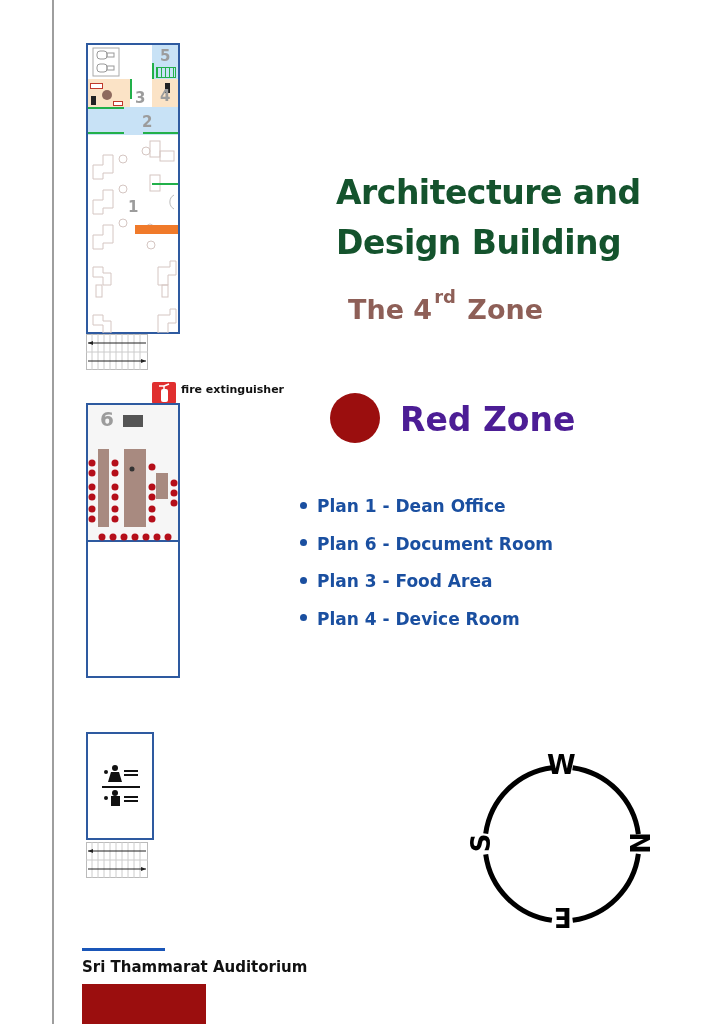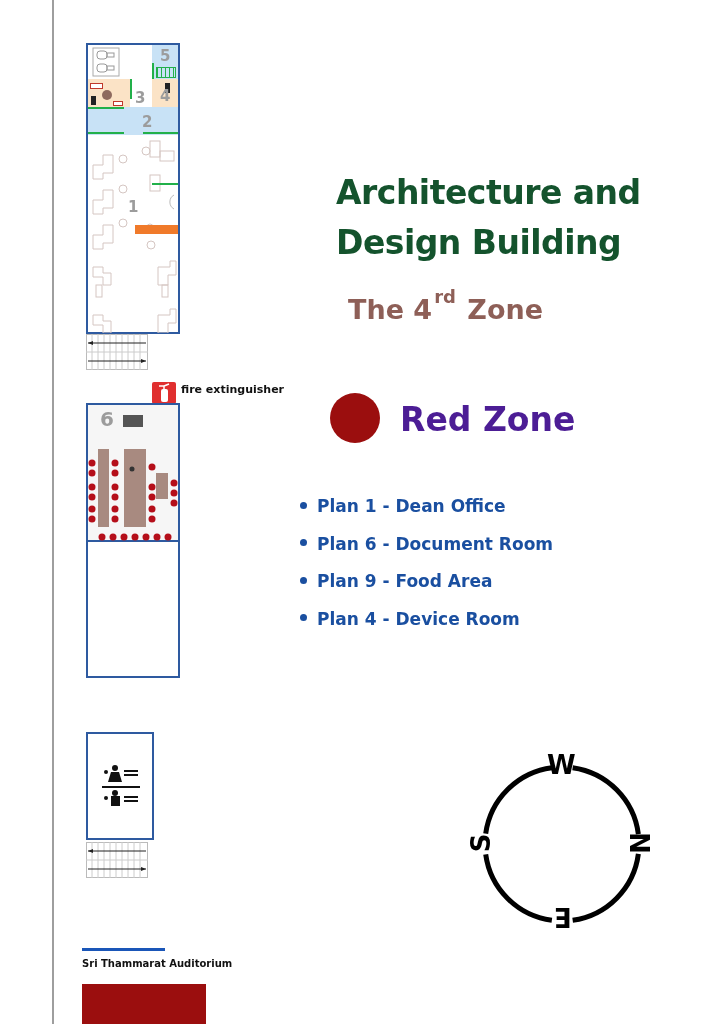--- a/index.html
+++ b/index.html
@@ -11,21 +11,21 @@
   .title { position:absolute; left:336px; top:168px; font-weight:bold; font-size:33px; line-height:50px; color:#14532d; font-family:"DejaVu Sans", sans-serif; letter-spacing:-0.5px; }
   .floor { position:absolute; left:348px; top:292px; font-weight:bold; font-size:27px; color:#8e5f57; font-family:"DejaVu Sans", sans-serif; }
   .floor sup { font-size:18px; position:relative; top:-6px; margin:5px 2px; }
   .zone-dot { position:absolute; left:330px; top:393px; width:50px; height:50px; border-radius:50%; background:#9b0e0e; }
   .zone-label { position:absolute; left:400px; top:400px; font-size:33px; font-weight:bold; color:#4c1d95; font-family:"DejaVu Sans", sans-serif; }
   .plans { position:absolute; left:300px; top:496px; margin:0; padding:0; list-style:none; }
   .plans li { height:37.5px; font-size:17px; font-weight:bold; color:#1a4fa0; font-family:"DejaVu Sans", sans-serif; white-space:nowrap; }
   .plans li .bullet { display:inline-block; width:7px; height:7px; border-radius:50%; background:#1a4fa0; margin-right:10px; vertical-align:middle; position:relative; top:-2px; }
   .fire-label { position:absolute; left:181px; top:383px; font-size:11px; font-weight:bold; color:#111; font-family:"DejaVu Sans", sans-serif; }
   .footer-line { position:absolute; left:82px; top:948px; width:83px; height:3px; background:#1a56b8; }
-  .footer-label { position:absolute; left:82px; top:958px; font-size:10px; font-weight:bold; color:#111; font-family:"DejaVu Sans", sans-serif; }
+  .footer-label { position:absolute; left:82px; top:958px; font-size:15px; font-weight:bold; color:#111; font-family:"DejaVu Sans", sans-serif; }
   .footer-block { position:absolute; left:82px; top:984px; width:124px; height:40px; background:#9b0e0e; }
   .compass { position:absolute; left:470px; top:752px; }
   .room-num { position:absolute; color:#9c9c9c; font-weight:bold; font-family:"DejaVu Sans", sans-serif; }
 </style>
 </head>
 <body>
 
 <div class="vline"></div>
 
 <div class="plan-box" style="left:86px;top:43px;width:94px;height:291px;">
@@ -198,21 +198,21 @@
   <div>Design Building</div>
 </div>
 <div class="floor"><span>The 4</span><sup>rd</sup> <span>Zone</span></div>
 
 <div class="zone-dot"></div>
 <div class="zone-label">Red Zone</div>
 
 <ul class="plans">
   <li><span class="bullet"></span><span>Plan 1 - Dean Office</span></li>
   <li><span class="bullet"></span><span>Plan 6 - Document Room</span></li>
-  <li><span class="bullet"></span><span>Plan 9 - Food Area</span></li>
+  <li><span class="bullet"></span><span>Plan 3 - Food Area</span></li>
   <li><span class="bullet"></span><span>Plan 4 - Device Room</span></li>
 </ul>
 
 <div class="compass" style="width:184px;height:184px;">
   <svg class="abs" style="left:0;top:0;" width="184" height="184" viewBox="0 0 184 184">
     <circle cx="92" cy="92" r="77" fill="none" stroke="#000" stroke-width="5" stroke-dasharray="100 21" stroke-dashoffset="-10"></circle>
   </svg>
   <div class="abs" style="left:77px;top:-2px;font-size:26px;font-weight:bold;font-family:'DejaVu Sans',sans-serif;">W</div>
   <div class="abs" style="left:158px;top:76px;font-size:26px;font-weight:bold;font-family:'DejaVu Sans',sans-serif;transform:rotate(90deg);">N</div>
   <div class="abs" style="left:84px;top:150px;font-size:26px;font-weight:bold;font-family:'DejaVu Sans',sans-serif;transform:rotate(180deg);">E</div>

